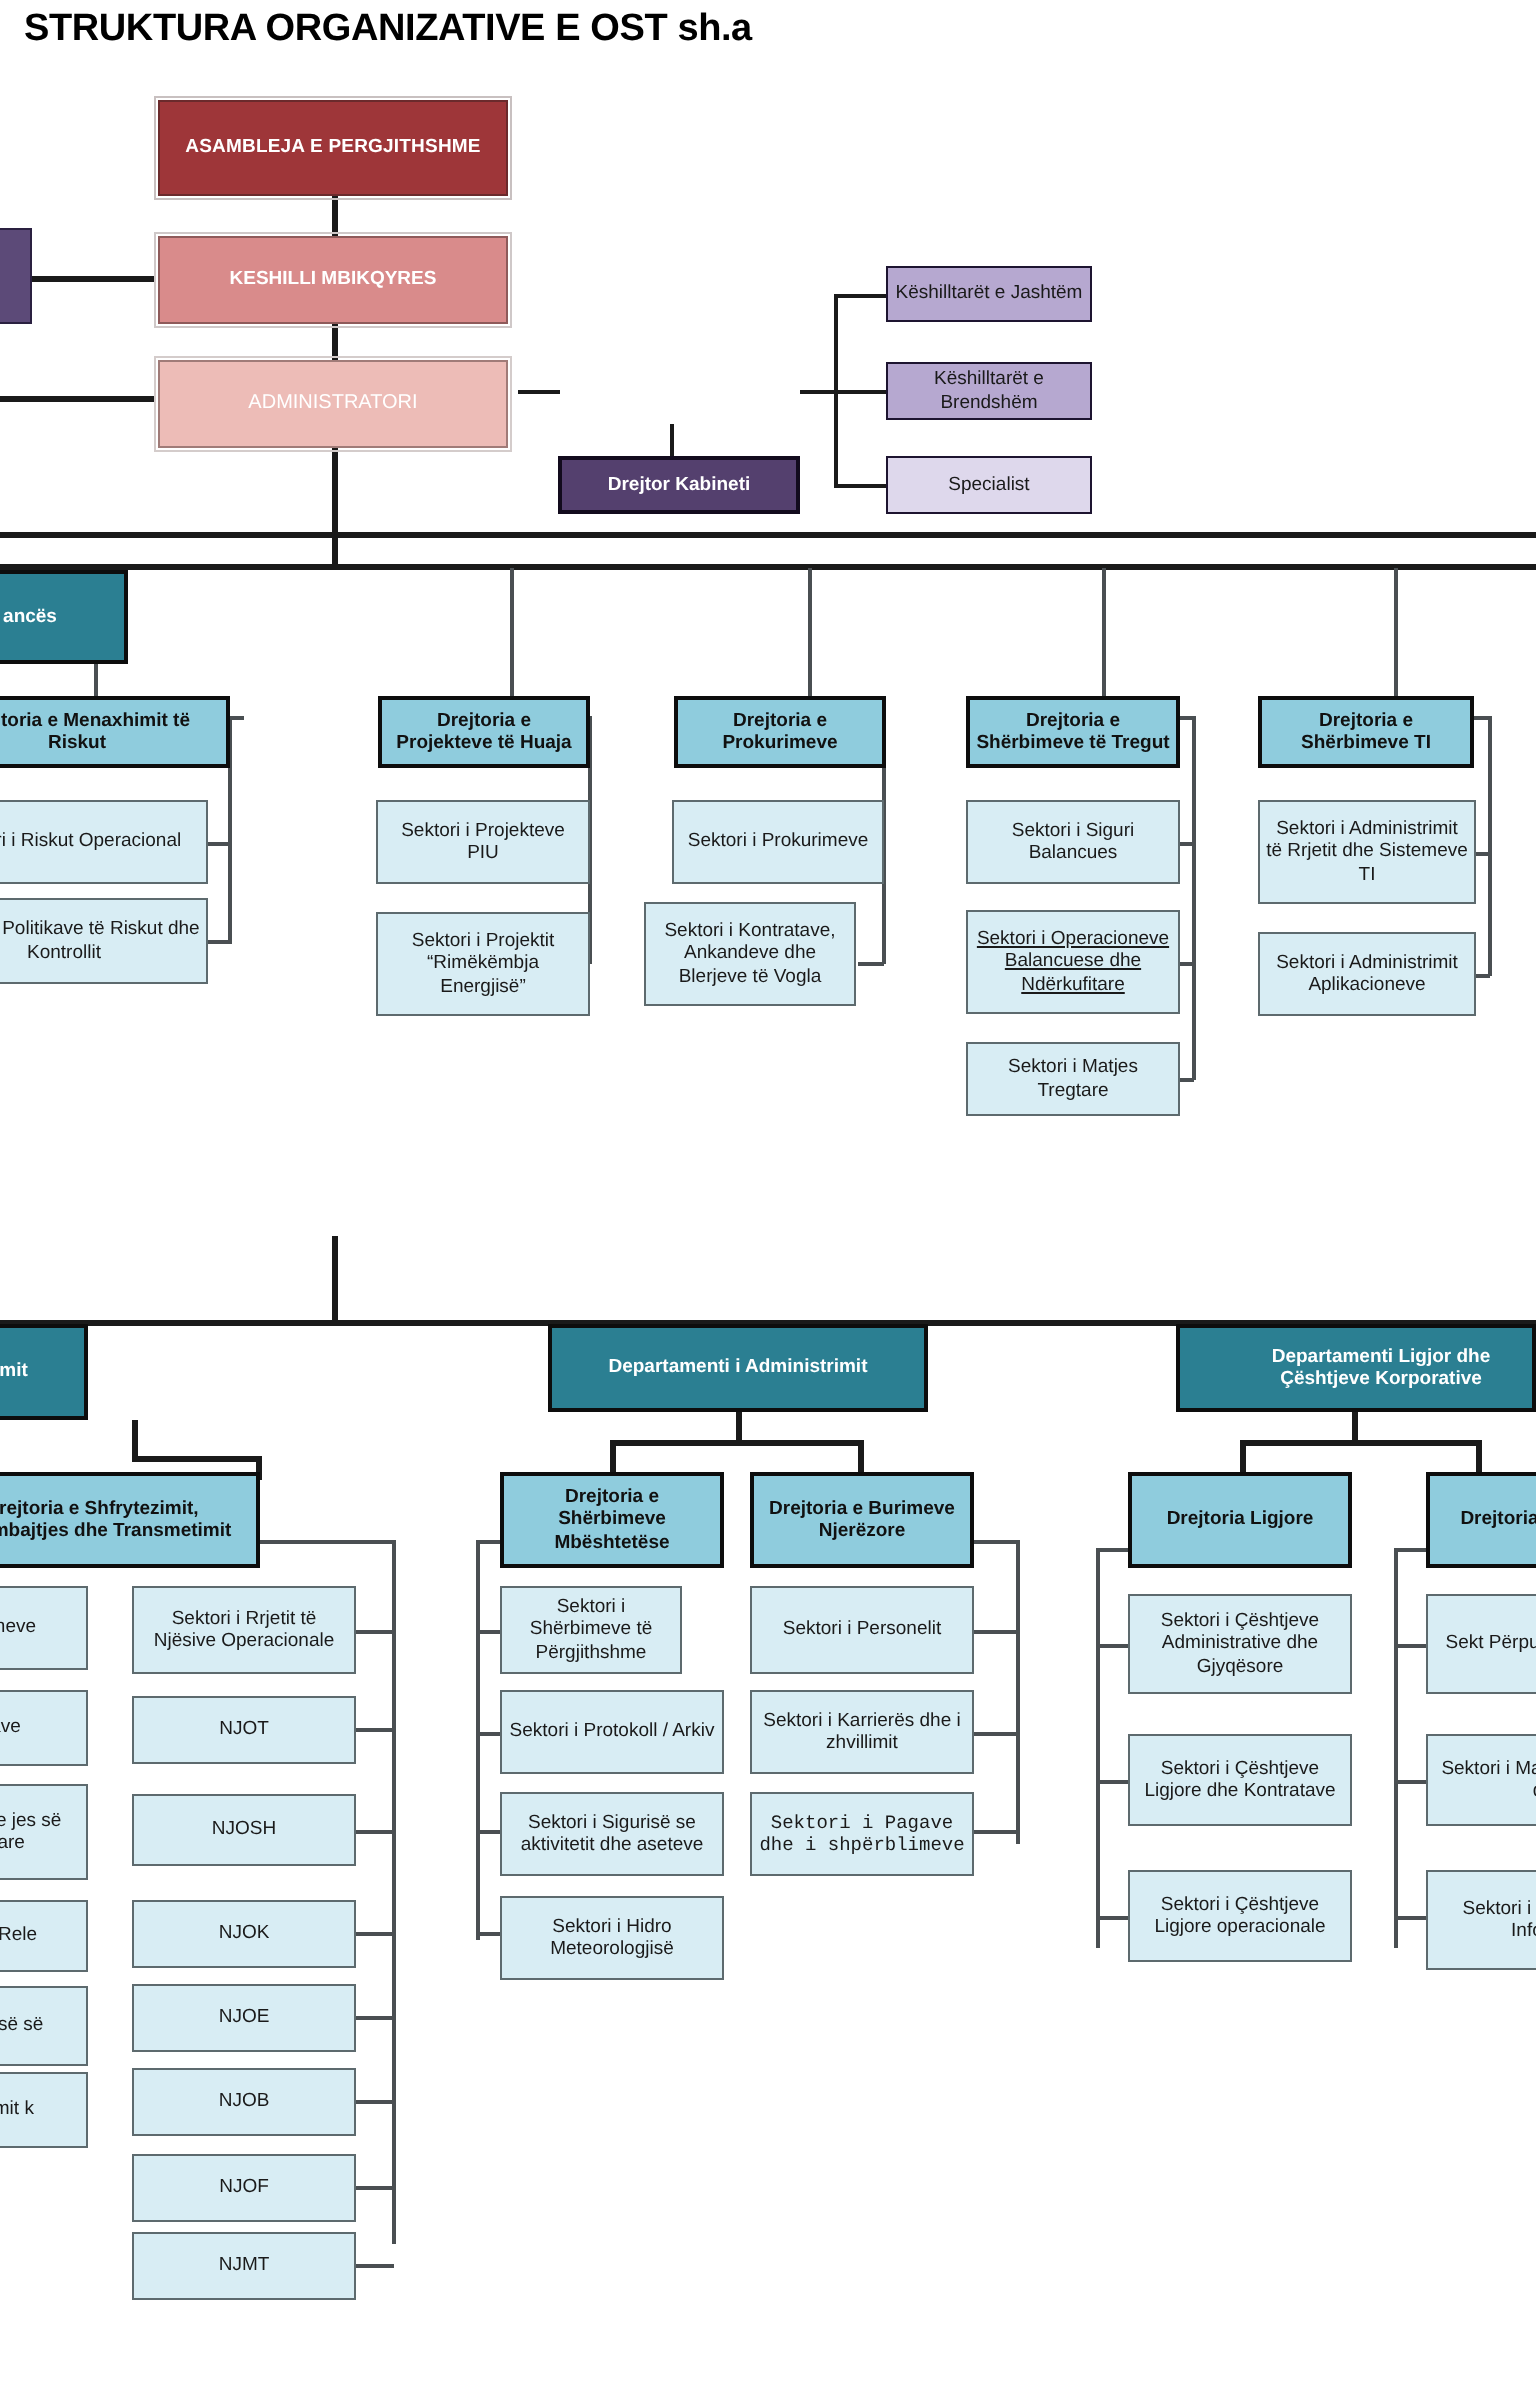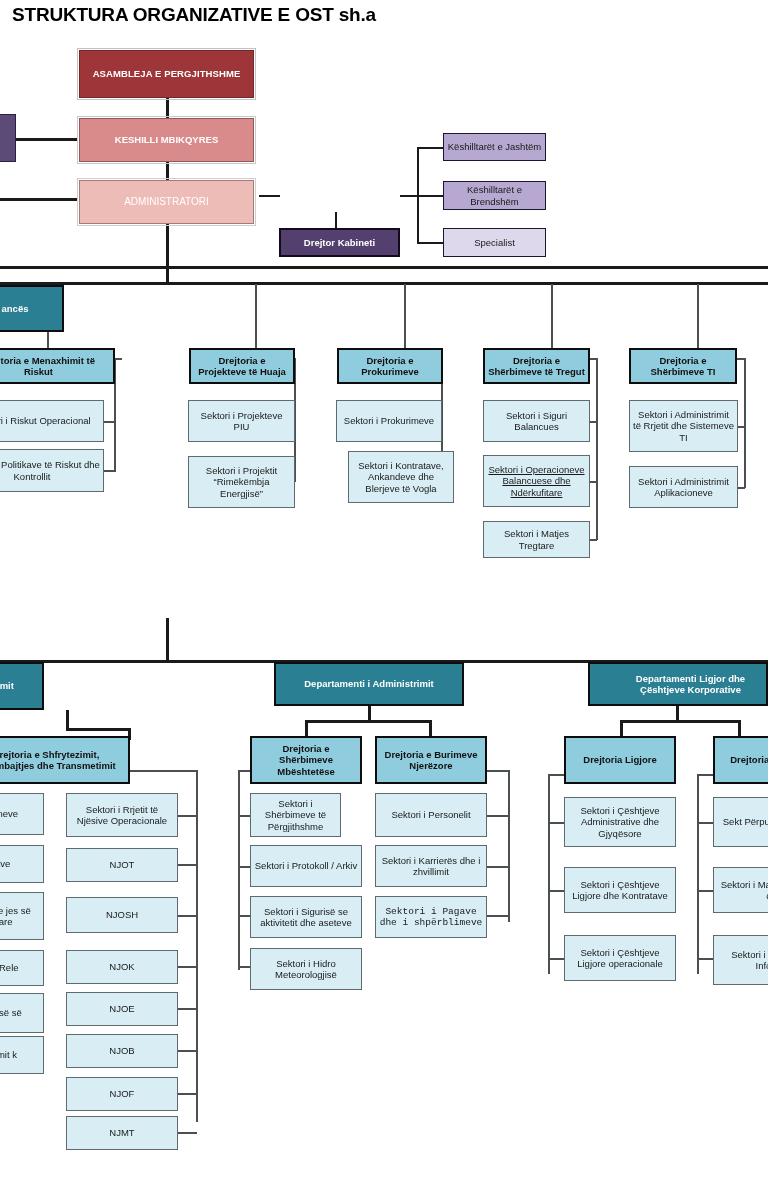--- a/index.html
+++ b/index.html
@@ -202,21 +202,21 @@
   <div class="ln ln-thin" style="left:729px; top:426px; width:16px; height:1.6px;"></div>
   <div class="ln ln-thin" style="left:729px; top:487px; width:16px; height:1.6px;"></div>
 
   <div class="node v-sector" style="left:-40px; top:400px; width:144px; height:42px;">Sektori i Riskut Operacional</div>
   <div class="node v-sector" style="left:-40px; top:449px; width:144px; height:43px;">Sektori i Politikave të Riskut dhe Kontrollit</div>
 
   <div class="node v-sector" style="left:188px; top:400px; width:107px; height:42px;">Sektori i Projekteve PIU</div>
   <div class="node v-sector" style="left:188px; top:456px; width:107px; height:52px;">Sektori i Projektit “Rimëkëmbja Energjisë”</div>
 
   <div class="node v-sector" style="left:336px; top:400px; width:106px; height:42px;">Sektori i Prokurimeve</div>
-  <div class="node v-sector" style="left:348px; top:451px; width:106px; height:52px;">Sektori i Kontratave, Ankandeve dhe Blerjeve të Vogla</div>
+  <div class="node v-sector" style="left:322px; top:451px; width:106px; height:52px;">Sektori i Kontratave, Ankandeve dhe Blerjeve të Vogla</div>
 
   <div class="node v-sector" style="left:483px; top:400px; width:107px; height:42px;">Sektori i Siguri Balancues</div>
   <div class="node v-sector" style="left:483px; top:455px; width:107px; height:52px;text-decoration:underline;">Sektori i Operacioneve Balancuese dhe Ndërkufitare</div>
   <div class="node v-sector" style="left:483px; top:521px; width:107px; height:37px;">Sektori i  Matjes Tregtare</div>
 
   <div class="node v-sector" style="left:629px; top:400px; width:109px; height:52px;">Sektori i Administrimit të Rrjetit dhe Sistemeve TI</div>
   <div class="node v-sector" style="left:629px; top:466px; width:109px; height:42px;">Sektori i Administrimit Aplikacioneve</div>
 
   <div class="ln" style="left:166px; top:618px; width:2.5px; height:44px;"></div>
   <div class="ln" style="left:0px; top:660px; width:768px; height:2.5px;"></div>

